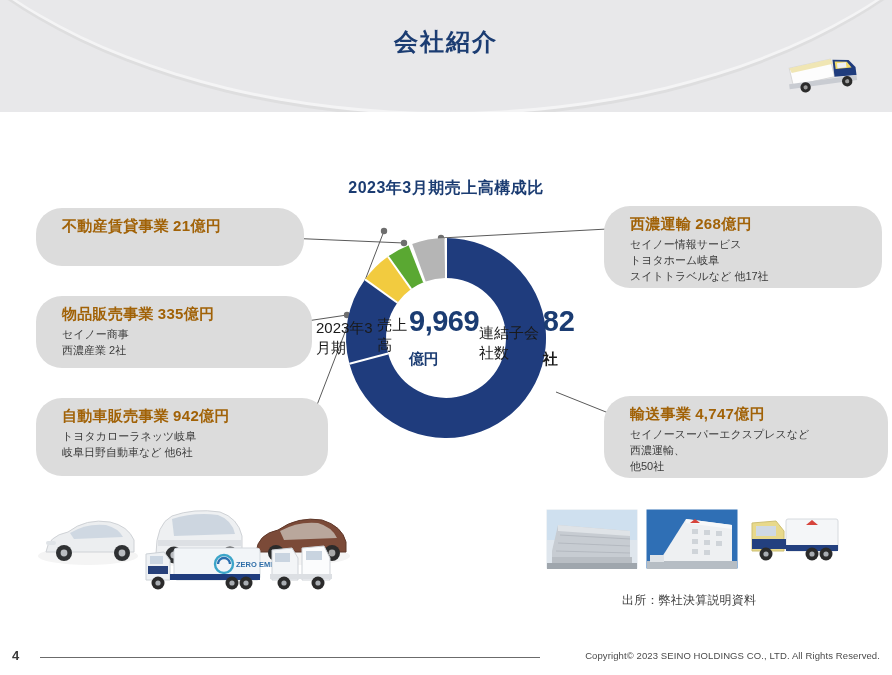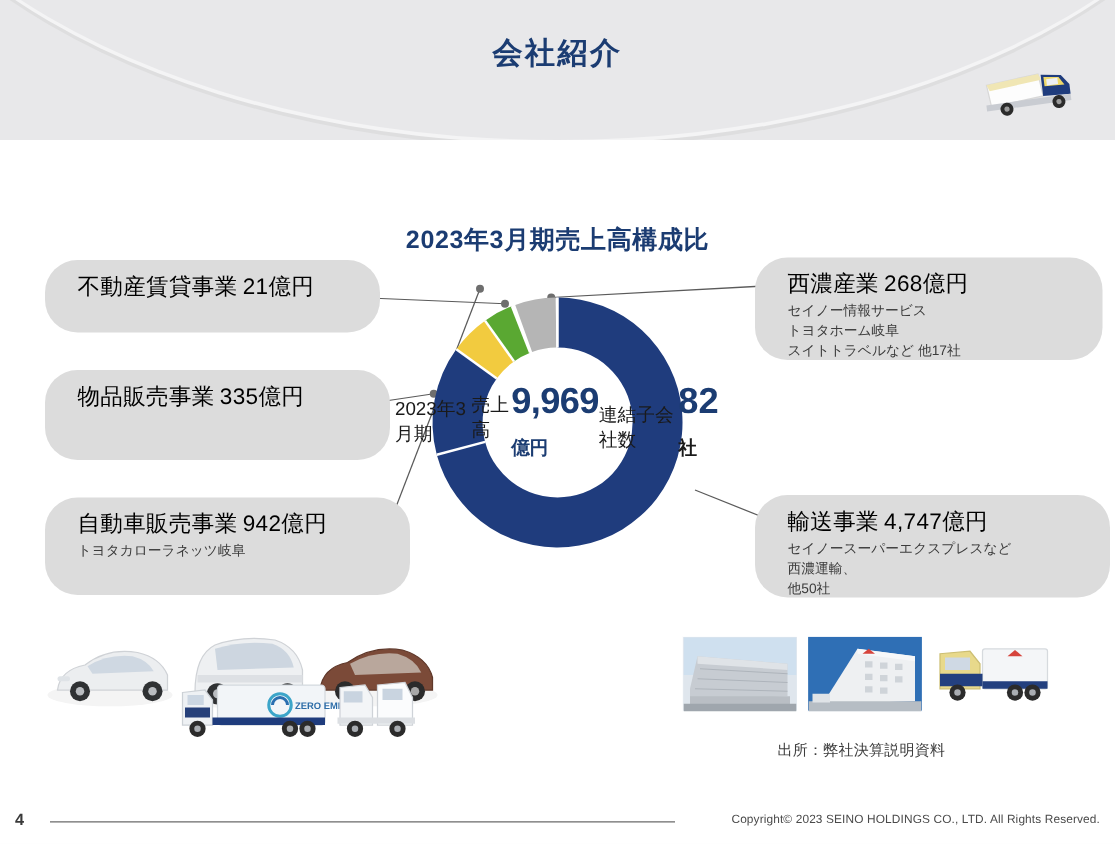--- a/index.html
+++ b/index.html
@@ -26,21 +26,21 @@
     font-size:24px;font-weight:bold;letter-spacing:2px;
     color:#1b3c72;
     z-index:4;
   }
   
   .truck-icon{position:absolute;left:784px;top:52px;width:80px;height:42px;z-index:5;}
 
   
   .chart-heading{
     position:absolute;left:296px;top:178px;width:300px;text-align:center;
-    font-size:20px;font-weight:bold;color:#1b3c72;letter-spacing:.5px;
+    font-size:16px;font-weight:bold;color:#1b3c72;letter-spacing:.5px;
   }
 
   
   .donut-wrap{position:absolute;left:316px;top:208px;width:260px;height:260px;}
   .donut-svg{display:block;}
   .donut-center{
     position:absolute;left:0;top:0;width:260px;height:260px;
     display:flex;flex-direction:row;align-items:center;justify-content:center;
     pointer-events:none;
   }
@@ -51,21 +51,21 @@
   .c-l3{font-size:15px;color:#1a1a1a;margin-top:9px;line-height:1.3;}
   .c-cnt{color:#1b3c72;font-weight:bold;font-size:29px;line-height:1.15;}
   .c-cnt .unit{font-size:15px;font-weight:bold;color:#1a1a1a;}
 
   
   .callout{
     position:absolute;background:#dcdcdc;border-radius:26px;
     box-sizing:border-box;padding:9px 18px 10px 26px;
   }
   .callout.right{padding-left:26px;}
-  .co-title{font-size:18px;font-weight:normal;color:#000000;letter-spacing:.3px;white-space:nowrap;}
+  .co-title{font-size:15px;font-weight:bold;color:#a16207;letter-spacing:.3px;white-space:nowrap;}
   .co-title .val{margin-left:4px;}
   .co-sub{font-size:11px;color:#3b3b3b;line-height:1.45;margin-top:3px;white-space:nowrap;}
 
   .box-realestate{left:36px;top:208px;width:268px;height:58px;}
   .box-goods{left:36px;top:296px;width:276px;height:72px;}
   .box-auto{left:36px;top:398px;width:292px;height:78px;}
   .box-other{left:604px;top:206px;width:278px;height:82px;}
   .box-transport{left:604px;top:396px;width:284px;height:82px;}
 
   
@@ -165,34 +165,39 @@
   <div class="callout box-realestate">
     <div class="co-title">
       <span>不動産賃貸事業</span><span class="val">21億円</span>
     </div>
   </div>
 
   <div class="callout box-goods">
     <div class="co-title">
       <span>物品販売事業</span><span class="val">335億円</span>
     </div>
+    <div class="co-sub">
+      <div>セイノー商事</div>
+      <div>西濃産業 2社</div>
+    </div>
   </div>
 
   <div class="callout box-auto">
     <div class="co-title">
       <span>自動車販売事業</span><span class="val">942億円</span>
     </div>
     <div class="co-sub">
       <div>トヨタカローラネッツ岐阜</div>
+      <div>岐阜日野自動車など 他6社</div>
     </div>
   </div>
 
   <div class="callout right box-other">
     <div class="co-title">
-      <span>西濃産業</span><span class="val">268億円</span>
+      <span>西濃運輸</span><span class="val">268億円</span>
     </div>
     <div class="co-sub">
       <div>セイノー情報サービス</div>
       <div>トヨタホーム岐阜</div>
       <div>スイトトラベルなど 他17社</div>
     </div>
   </div>
 
   <div class="callout right box-transport">
     <div class="co-title">

